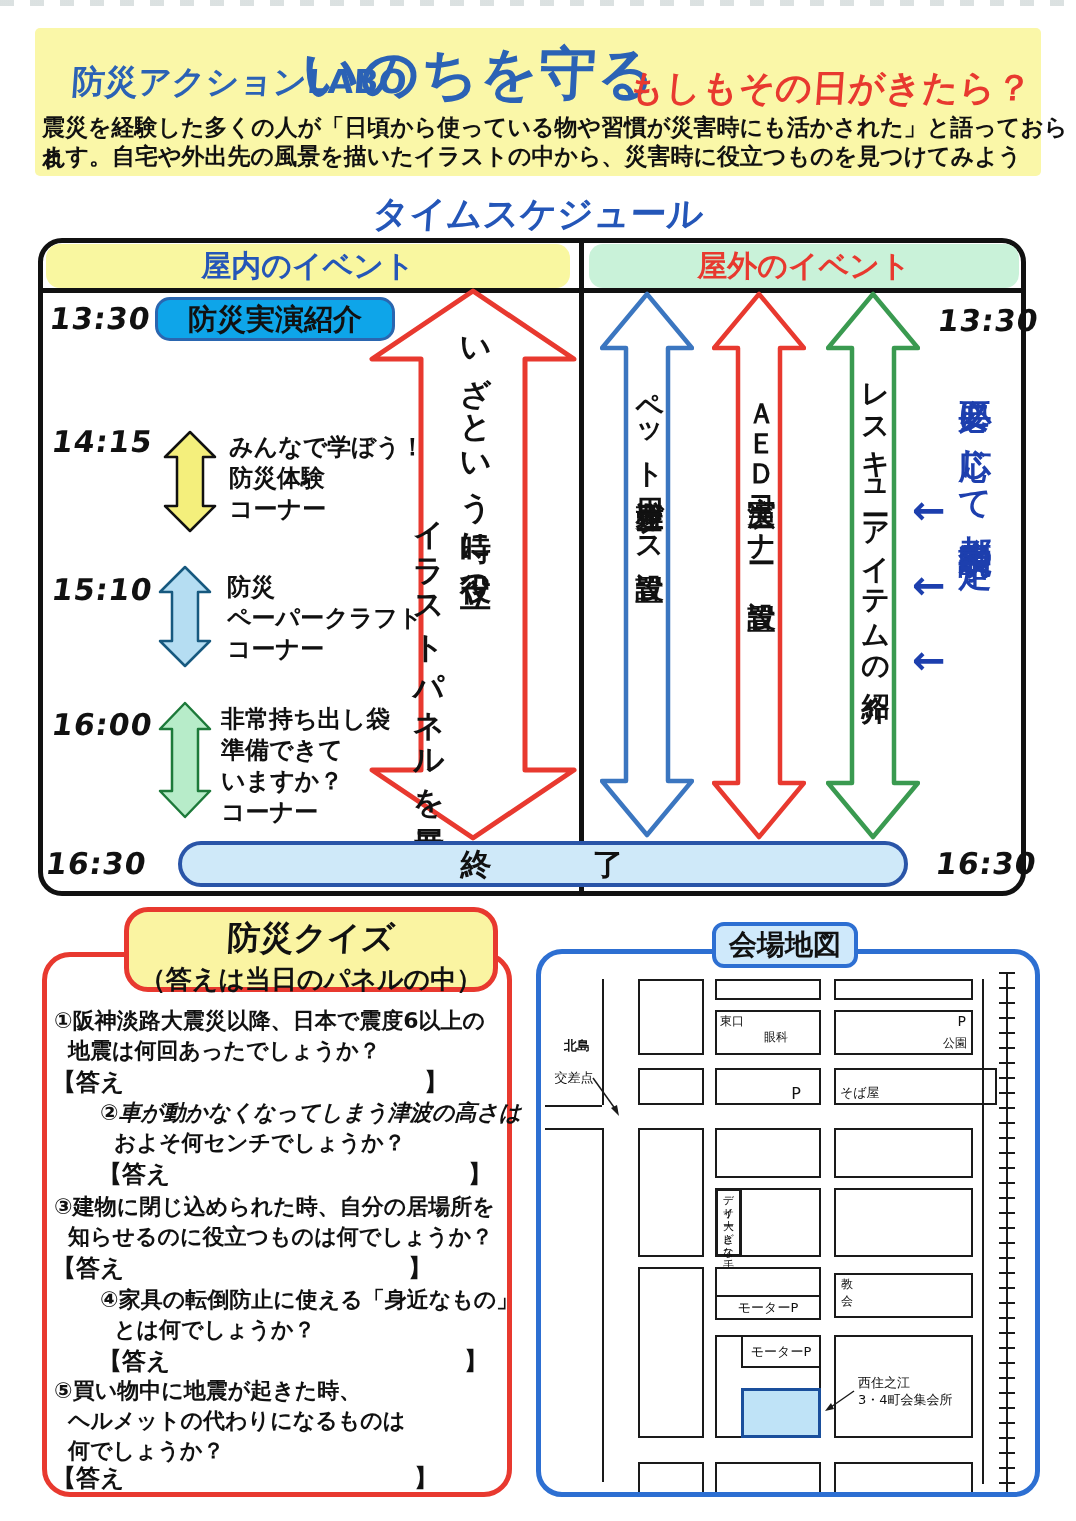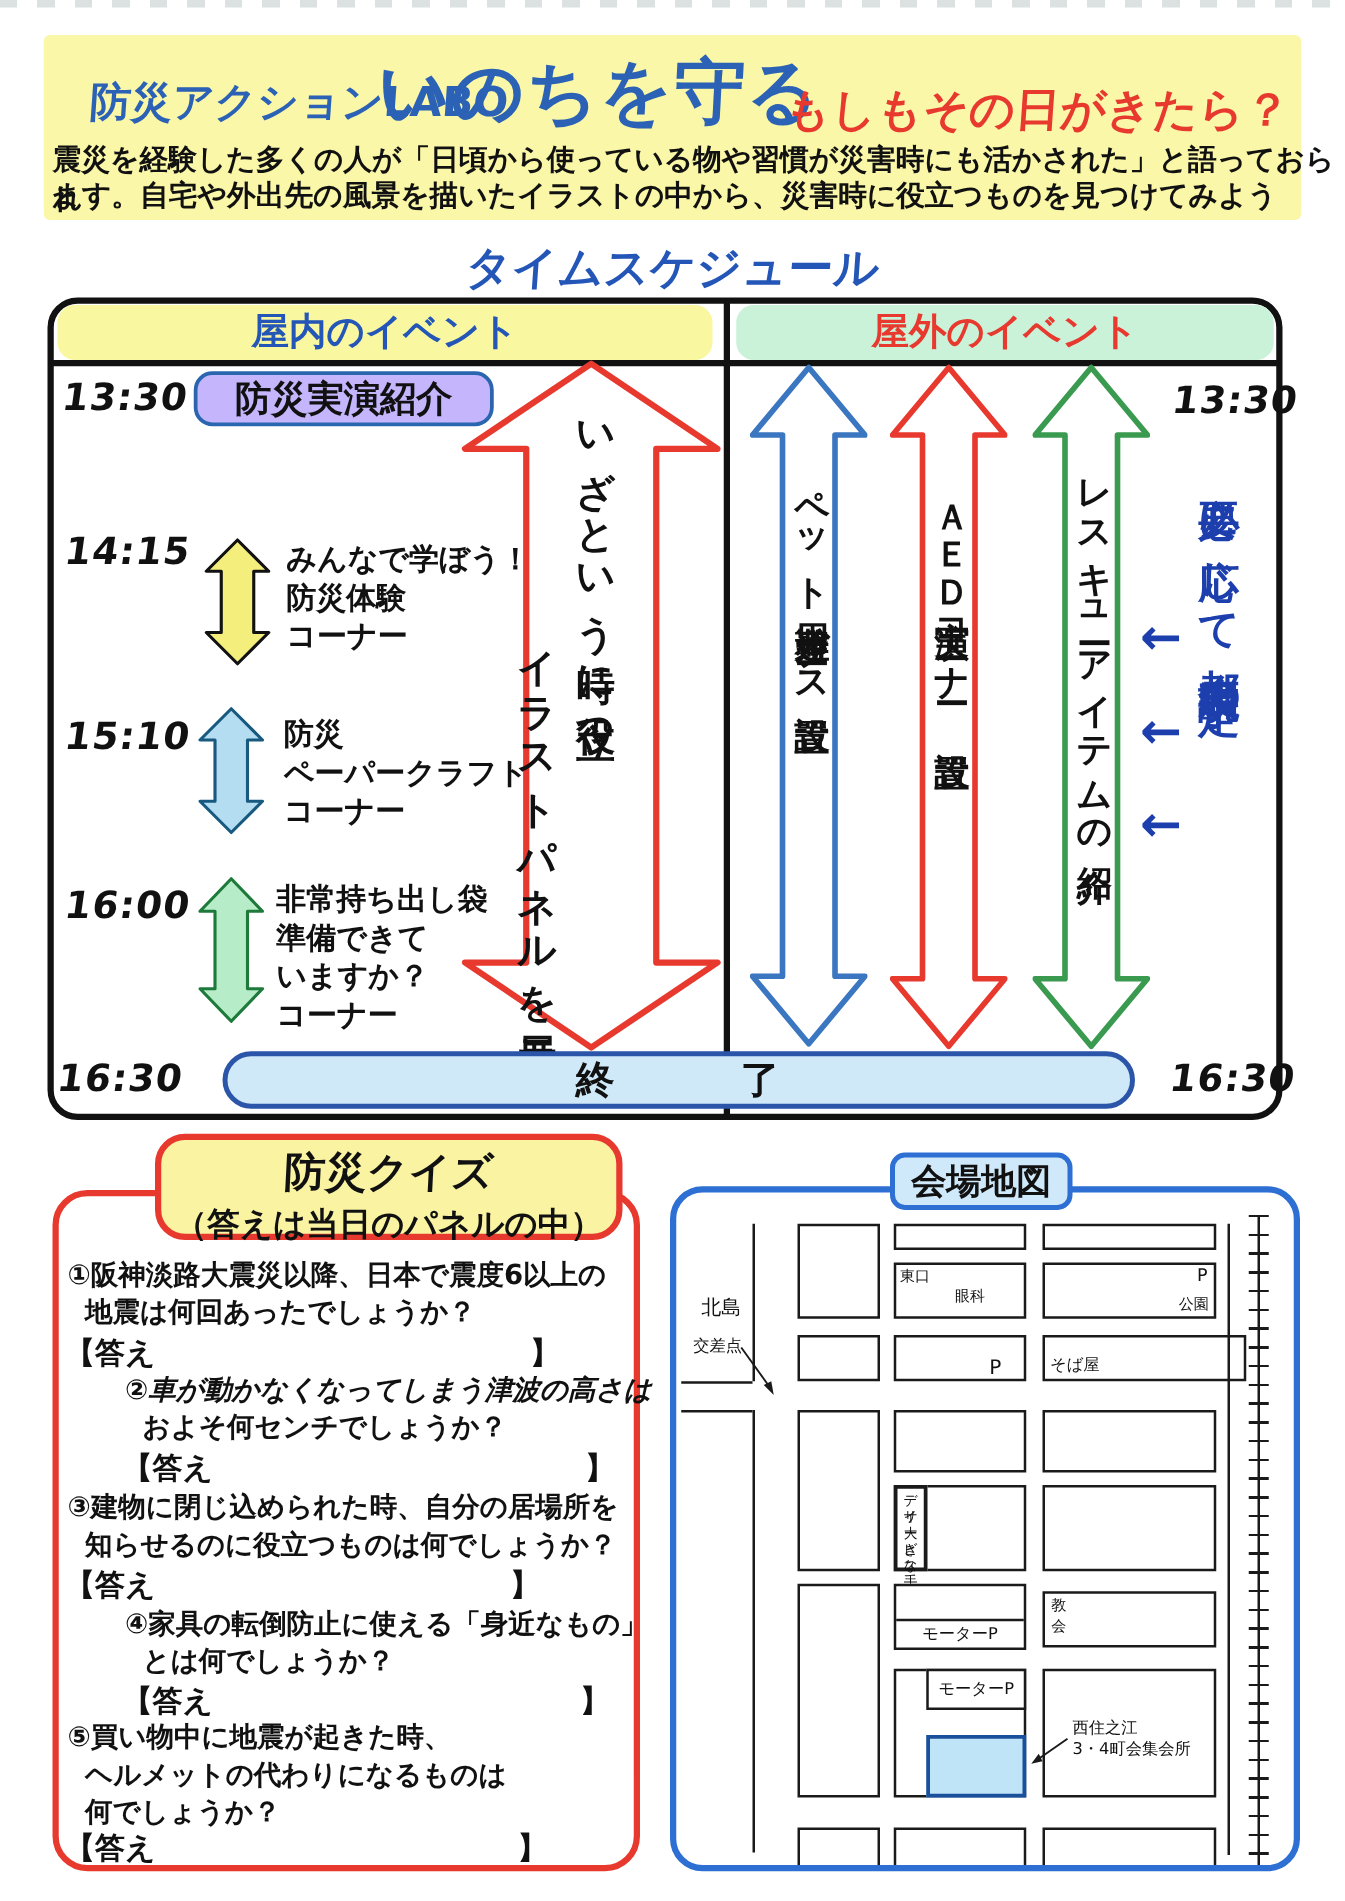--- a/index.html
+++ b/index.html
@@ -20,21 +20,21 @@
   
   .schedtitle{left:0;top:190px;width:1076px;text-align:center;font-size:36px;color:#2456b8;transform:skewX(-4deg);}
   .table{left:38px;top:238px;width:988px;height:658px;border:5px solid #111;border-radius:24px;background:#fff;box-sizing:border-box;}
   .vdiv{left:579px;top:240px;width:5px;height:654px;background:#111;}
   .hline{left:40px;top:288px;width:984px;height:5px;background:#111;}
   .inhdr{left:46px;top:244px;width:524px;height:44px;background:#f9f7a0;border-radius:14px;
          text-align:center;line-height:44px;font-size:30px;color:#2456b8;}
   .outhdr{left:589px;top:244px;width:430px;height:44px;background:#c9f2d9;border-radius:14px;
           text-align:center;line-height:44px;font-size:30px;color:#e8392f;}
   .time{font-size:30px;font-weight:900;transform:skewX(-8deg);letter-spacing:1px;}
-  .introbox{left:155px;top:297px;width:240px;height:44px;background:#c4b5fd;border:3px solid #2a66b0;border-radius:15px;
+  .introbox{left:155px;top:297px;width:240px;height:44px;background:#0ea5e9;border:3px solid #2a66b0;border-radius:15px;
             box-sizing:border-box;text-align:center;line-height:38px;font-size:29px;}
   .evlabel{font-size:24px;line-height:31px;}
   .vtext{writing-mode:vertical-rl;text-orientation:mixed;white-space:nowrap;}
   .panel-t{font-size:31px;letter-spacing:3px;}
   .outlabel{font-size:28px;letter-spacing:2px;}
   .notearrow{font-size:40px;color:#1d3fae;line-height:1;}
   .note{left:952px;top:372px;font-size:33px;color:#1d3fae;letter-spacing:4px;}
   .endbar{left:178px;top:841px;width:730px;height:46px;background:#cfe9f9;border:4px solid #2a55a8;border-radius:23px;
           box-sizing:border-box;text-align:center;line-height:38px;font-size:31px;letter-spacing:2px;}
   
@@ -239,21 +239,21 @@
       <div class="maptext" style="left:22px;top:55px;font-size:13px;">3・4町会集会所</div>
     </div>
     <div class="blk" style="left:293px;top:508px;width:139px;height:40px;"></div>
 
     <div class="street" style="left:441px;top:25px;width:2px;height:505px;"></div>
     <div class="abs" style="left:458px;top:18px;width:16px;height:520px;
          background:repeating-linear-gradient(180deg,#1a1a1a 0 2px,transparent 2px 15px);">
       <div style="position:absolute;left:7px;top:0;width:2px;height:100%;background:#1a1a1a;"></div>
     </div>
 
-    <div class="maptext" style="left:8px;top:84px;width:56px;text-align:center;font-size:16px;">北島</div>
+    <div class="maptext" style="left:8px;top:84px;width:56px;text-align:center;font-size:13px;font-weight:bold;">北島</div>
     <div class="maptext" style="left:2px;top:100px;width:62px;text-align:center;font-size:13px;margin-top:16px;">交差点</div>
 
     <svg class="abs" style="left:0;top:0;" width="504" height="548" viewBox="0 0 504 548">
       <line x1="52" y1="124" x2="75" y2="156" stroke="#1a1a1a" stroke-width="1.5"></line>
       <polygon points="78,162 70,154 76,151" fill="#1a1a1a"></polygon>
       <line x1="313" y1="437" x2="290" y2="453" stroke="#1a1a1a" stroke-width="1.5"></line>
       <polygon points="284,457 293,455 290,449" fill="#1a1a1a"></polygon>
     </svg>
   </div>
   <div class="abs maptitle xb">会場地図</div>

